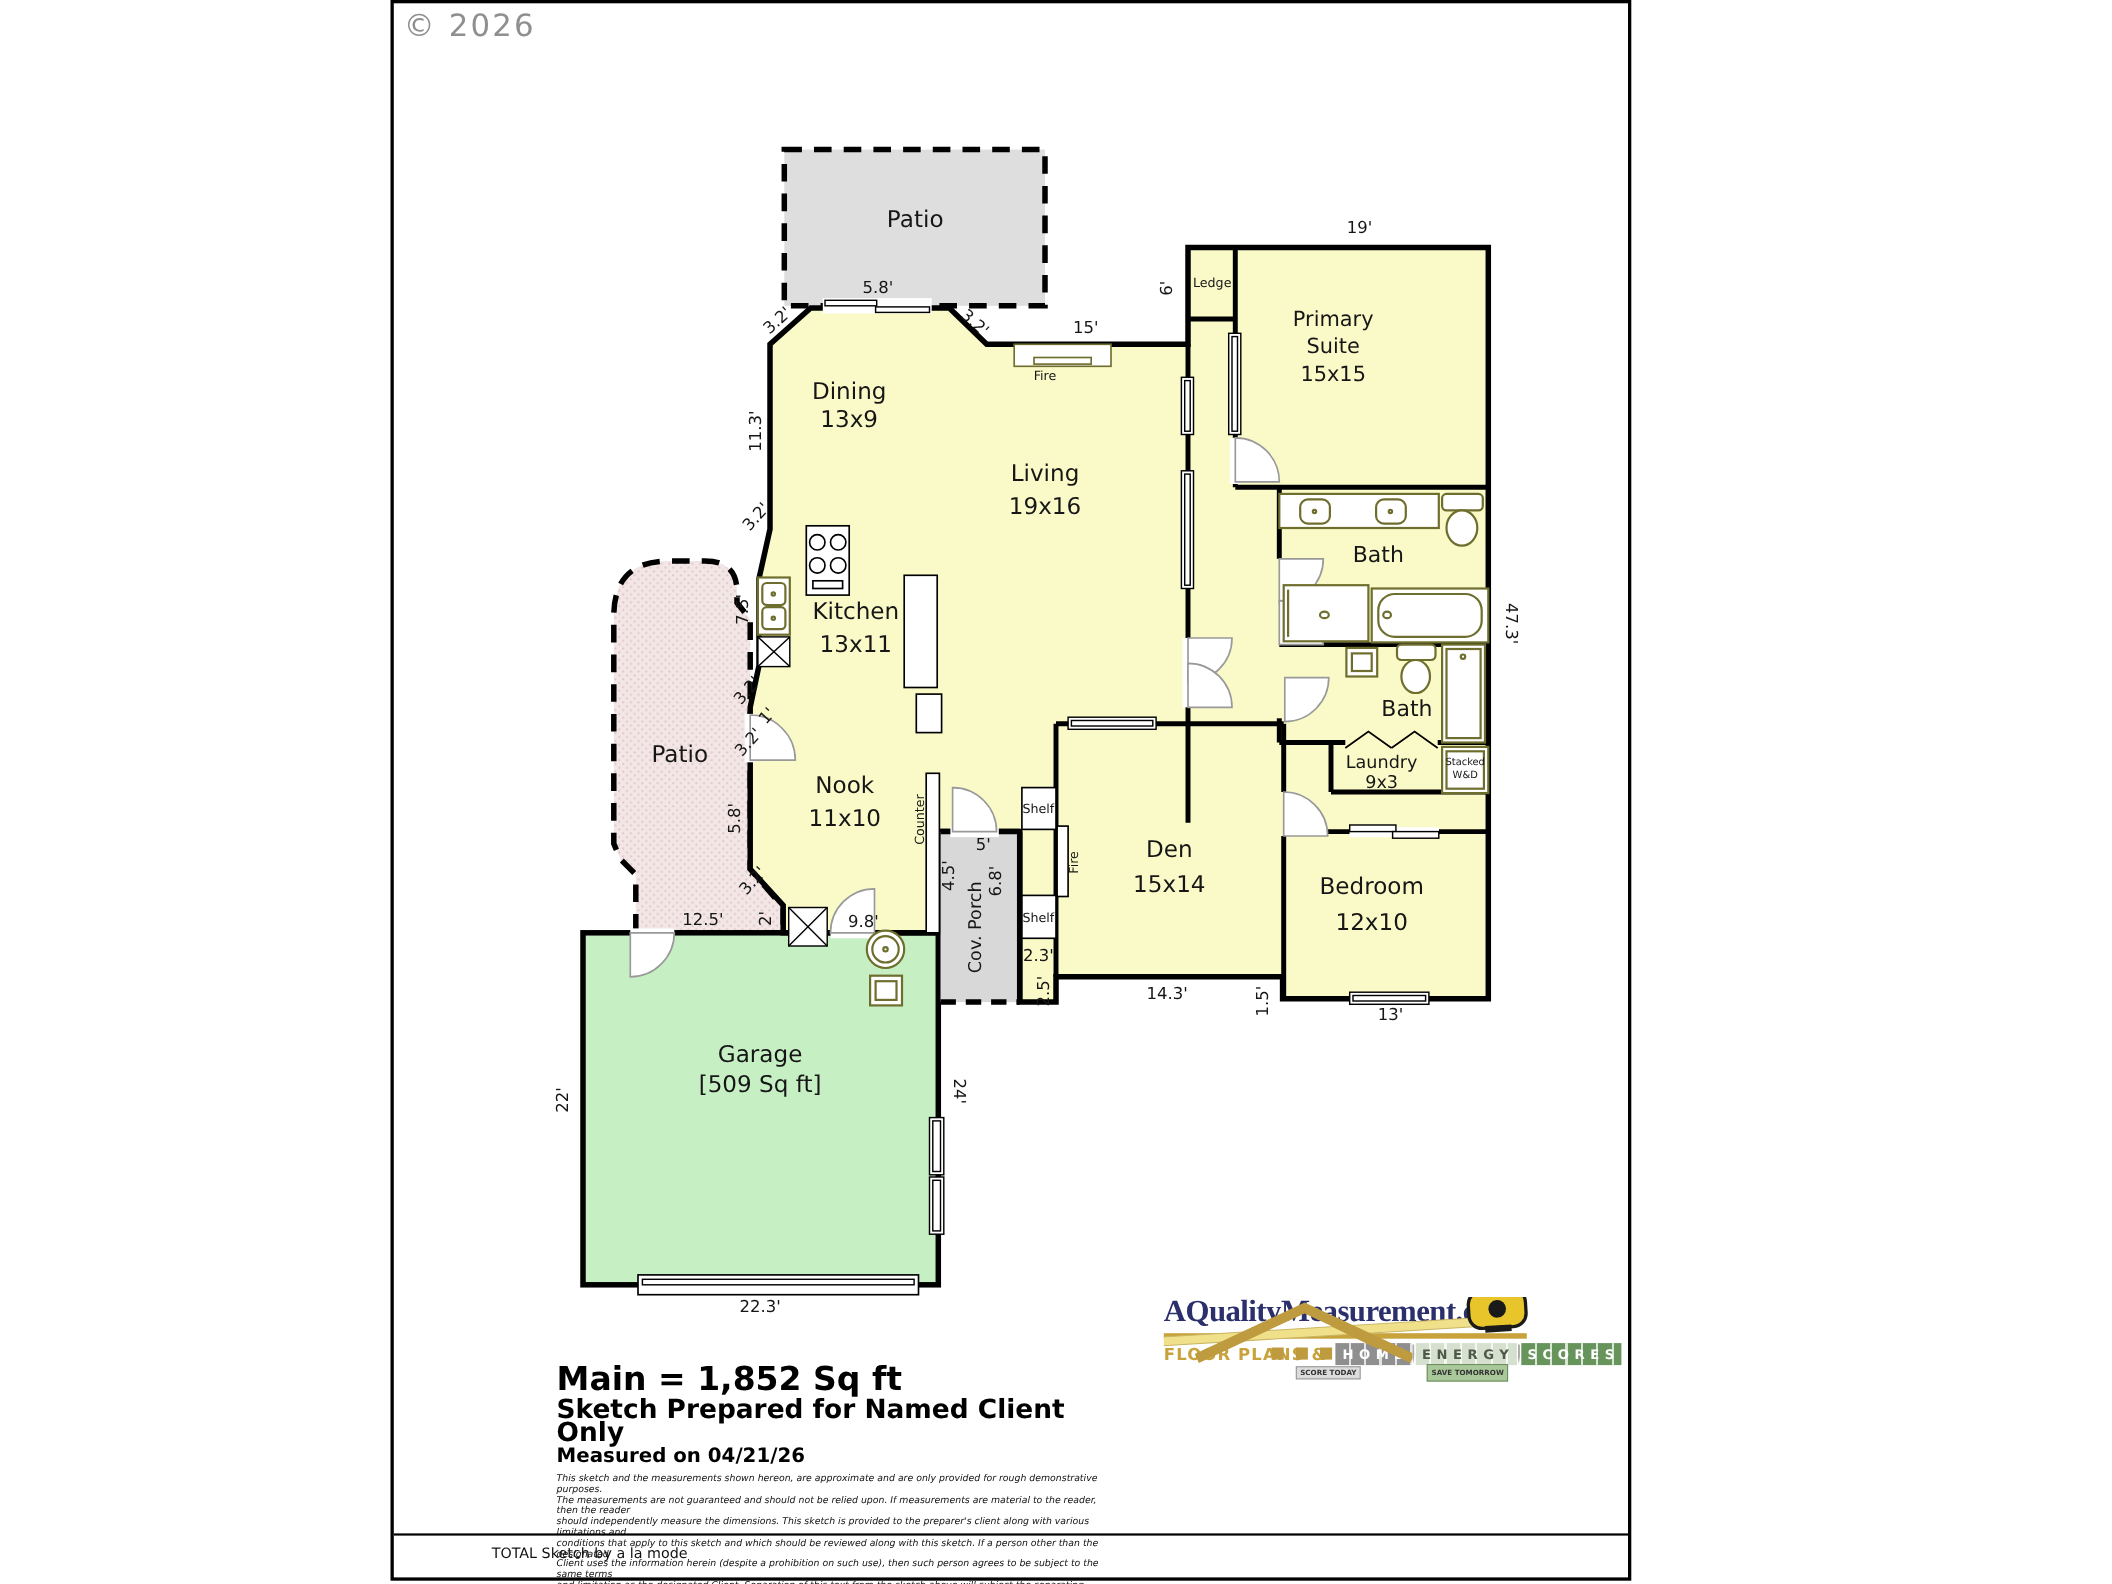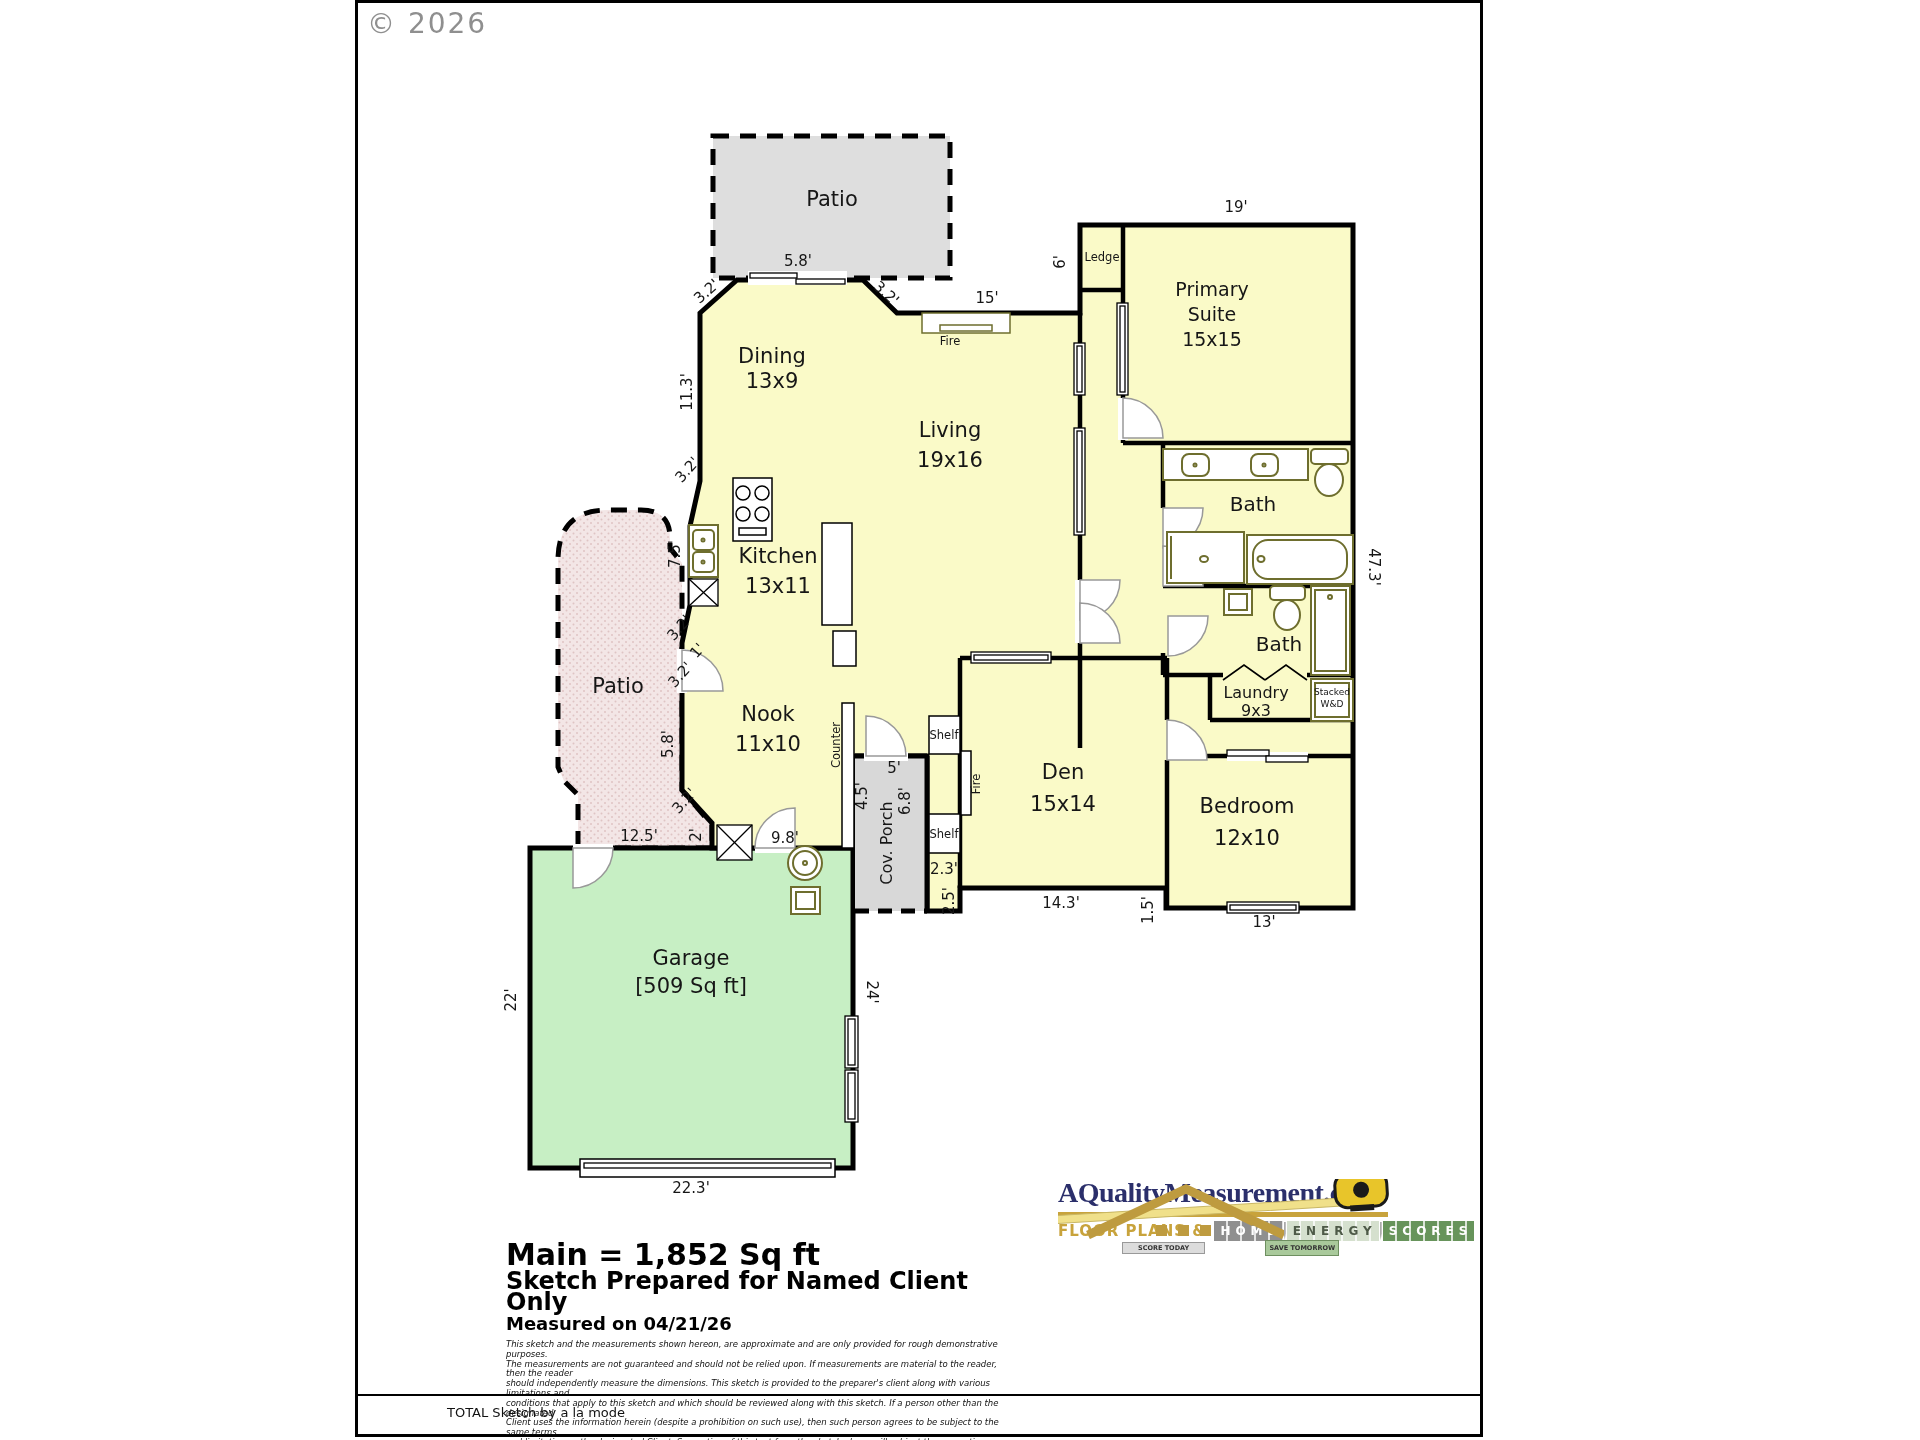--- a/index.html
+++ b/index.html
@@ -28,21 +28,21 @@
   .logo-row{margin-top:4px;display:flex;align-items:center;white-space:nowrap;}
   .logo-tagline{color:#c8a33c;font-weight:bold;font-size:15px;letter-spacing:1px;margin-right:8px;}
   .tile{font-weight:bold;font-size:12px;letter-spacing:5px;padding:3px 2px 3px 6px;
     background-image:repeating-linear-gradient(90deg,rgba(255,255,255,0) 0 12px,rgba(255,255,255,.75) 12px 14px);}
   .tile-home{background-color:#8f8f8f;color:#fff;}
   .tile-energy{background-color:#d5e0ce;color:#4e5a48;}
   .tile-scores{background-color:#67945b;color:#fff;}
   .house-marker{display:inline-block;width:12px;height:16px;background:#fff;border:1px solid #aaa;
     clip-path:polygon(0 0,100% 0,100% 62%,50% 100%,0 62%);margin:0 1px;vertical-align:middle;}
   .logo-badges{margin-top:3px;font-size:6.5px;font-weight:bold;color:#333;}
-  .badge1{background:#dcdcdc;border:1px solid #999;padding:1px 15px;margin-left:64px;}
+  .badge1{background:#dcdcdc;border:1px solid #999;padding:1px 3px;margin-left:120px;}
   .badge2{background:#a9c99b;border:1px solid #6e8f60;padding:3px 3px;margin-left:58px;}
   .bottom-rule{position:absolute;left:0;right:0;top:1391px;border-top:2px solid #000;}
   .bottom-note{position:absolute;left:89px;top:1402px;font-size:13px;color:#111;text-align:right;}
 </style>
 </head>
 <body>
 
 <div class="page">
   <div class="copyright">© 2026</div>
 

